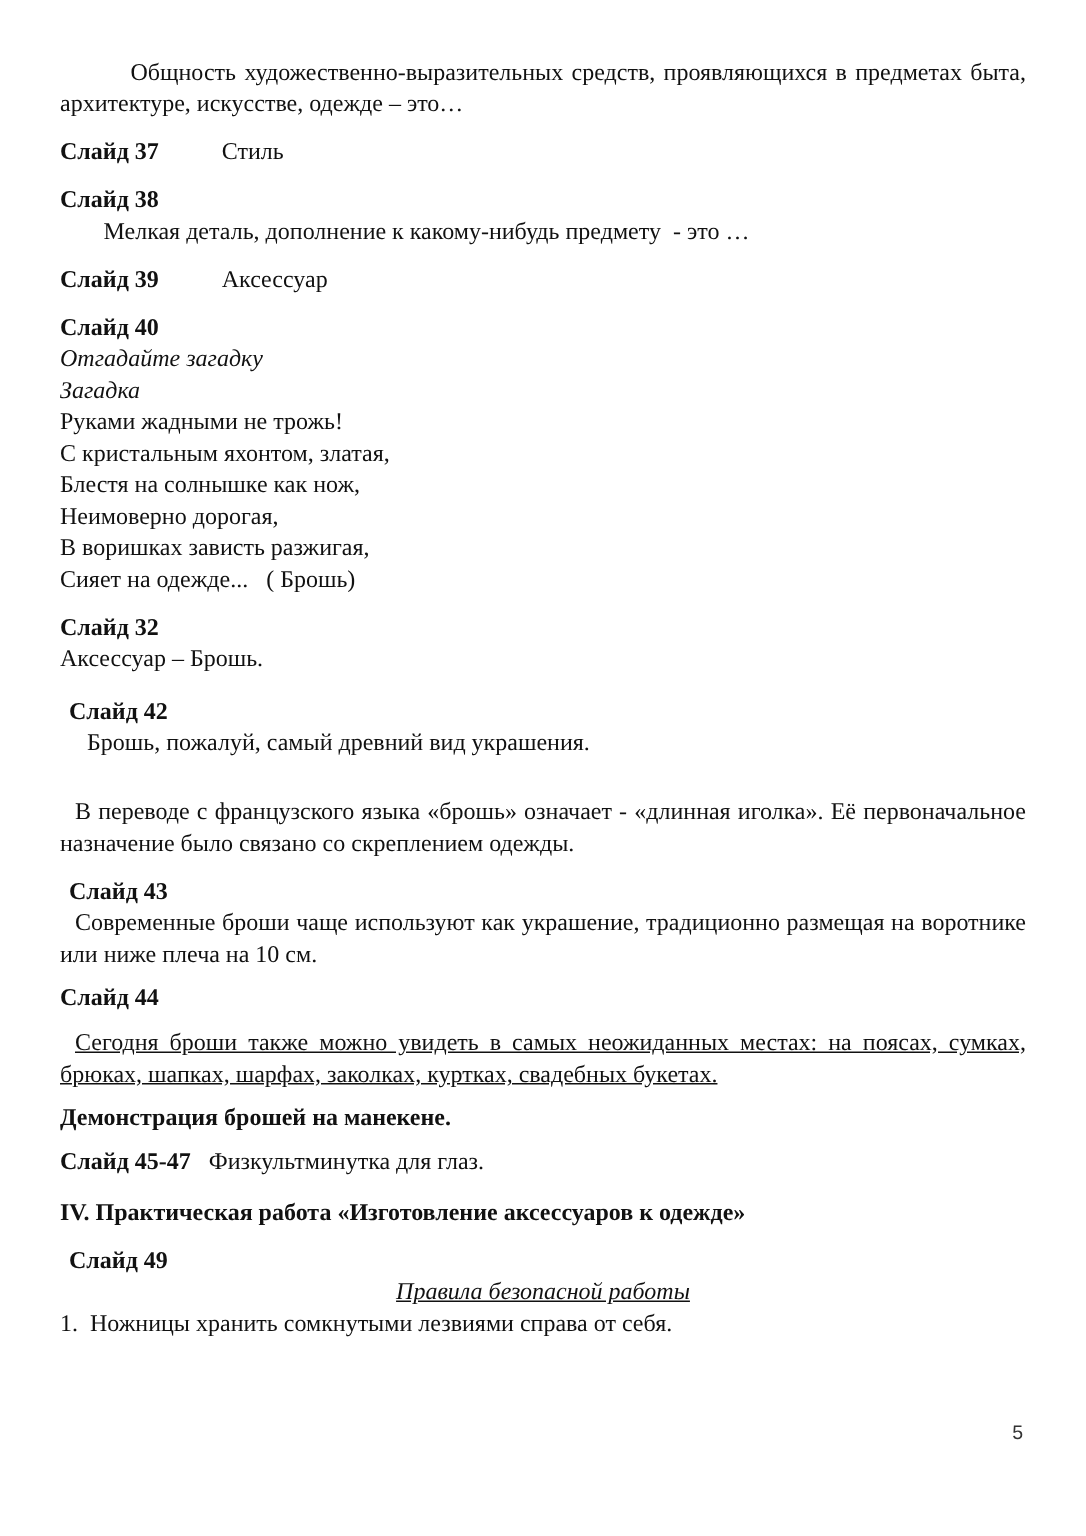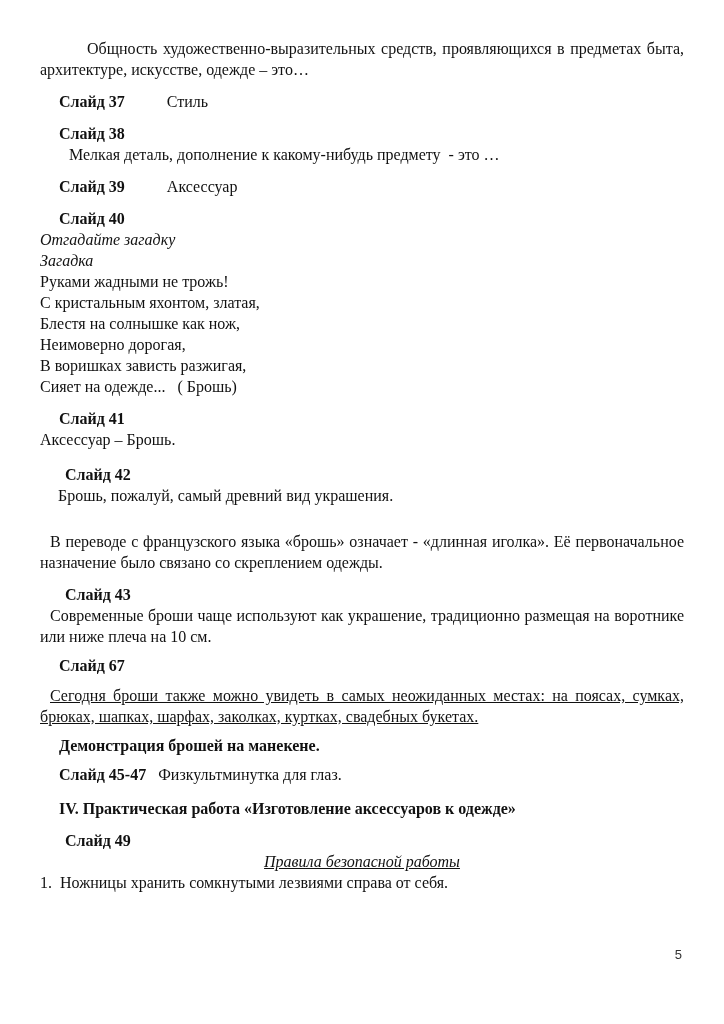--- a/index.html
+++ b/index.html
@@ -10,21 +10,21 @@
     height: 1024px;
     background: #ffffff;
     color: #111111;
     font-family: "Liberation Serif", "DejaVu Serif", serif;
     font-size: 16px;
     line-height: 21px;
     padding: 38px 40px 0 40px;
     overflow: hidden;
   }
   p, .block { margin-bottom: 11px; }
-  b, .bold { font-weight: bold; margin-left: 19px; }
+  b, .bold { font-weight: bold; }
   i, .italic { font-style: italic; }
   .justify { text-align: justify; }
   .indent-lg { text-indent: 47px; }
   .indent-md { text-indent: 29px; }
   .indent-sm { text-indent: 10px; }
   .pad-l { padding-left: 6px; }
   .tabbed { margin-left: 42px; }
   .tabbed-sm { margin-left: 12px; text-align: right; }
   .center-offset { text-align: left; padding-right: 124px; }
   .center-true { text-align: center; }
@@ -68,37 +68,37 @@
       <div>Руками жадными не трожь!</div>
       <div>С кристальным яхонтом, златая,</div>
       <div>Блестя на солнышке как нож,</div>
       <div>Неимоверно дорогая,</div>
       <div>В воришках зависть разжигая,</div>
       <div class="prewrap">Сияет на одежде...   ( Брошь)</div>
     </div>
   </div>
 
   <div class="block mb-lg">
-    <div class="bold">Слайд 41</div>
+    <div class="bold">Слайд 32</div>
     <div>Аксессуар – Брошь.</div>
   </div>
 
   <div class="block">
     <div class="bold pad-l">Слайд 42</div>
     <div style="padding-left:18px;">Брошь, пожалуй, самый древний вид украшения.</div>
     <div class="justify indent-sm mt-half">В переводе с французского языка «брошь» означает - «длинная иголка». Её первоначальное назначение было связано со скреплением одежды.</div>
   </div>
 
   <div class="block mb-sm">
     <div class="bold pad-l">Слайд 43</div>
     <div class="justify indent-sm">Современные броши чаще используют как украшение, традиционно размещая на воротнике или ниже плеча на 10 см.</div>
   </div>
 
   <div class="block mb-sm">
-    <div class="bold">Слайд 67</div>
+    <div class="bold">Слайд 44</div>
     <div class="justify indent-sm mt-line">Сегодня броши также можно увидеть в самых неожиданных местах: на поясах, сумках, брюках, шапках, шарфах, заколках, куртках, свадебных букетах.</div>
   </div>
 
   <p class="bold center-offset mb-sm">Демонстрация брошей на манекене.</p>
 
   <p class="mb-md"><b>Слайд 45-47</b><span class="tabbed-sm">Физкультминутка для глаз.</span></p>
 
   <p class="bold">IV. Практическая работа «Изготовление аксессуаров к одежде»</p>
 
 

